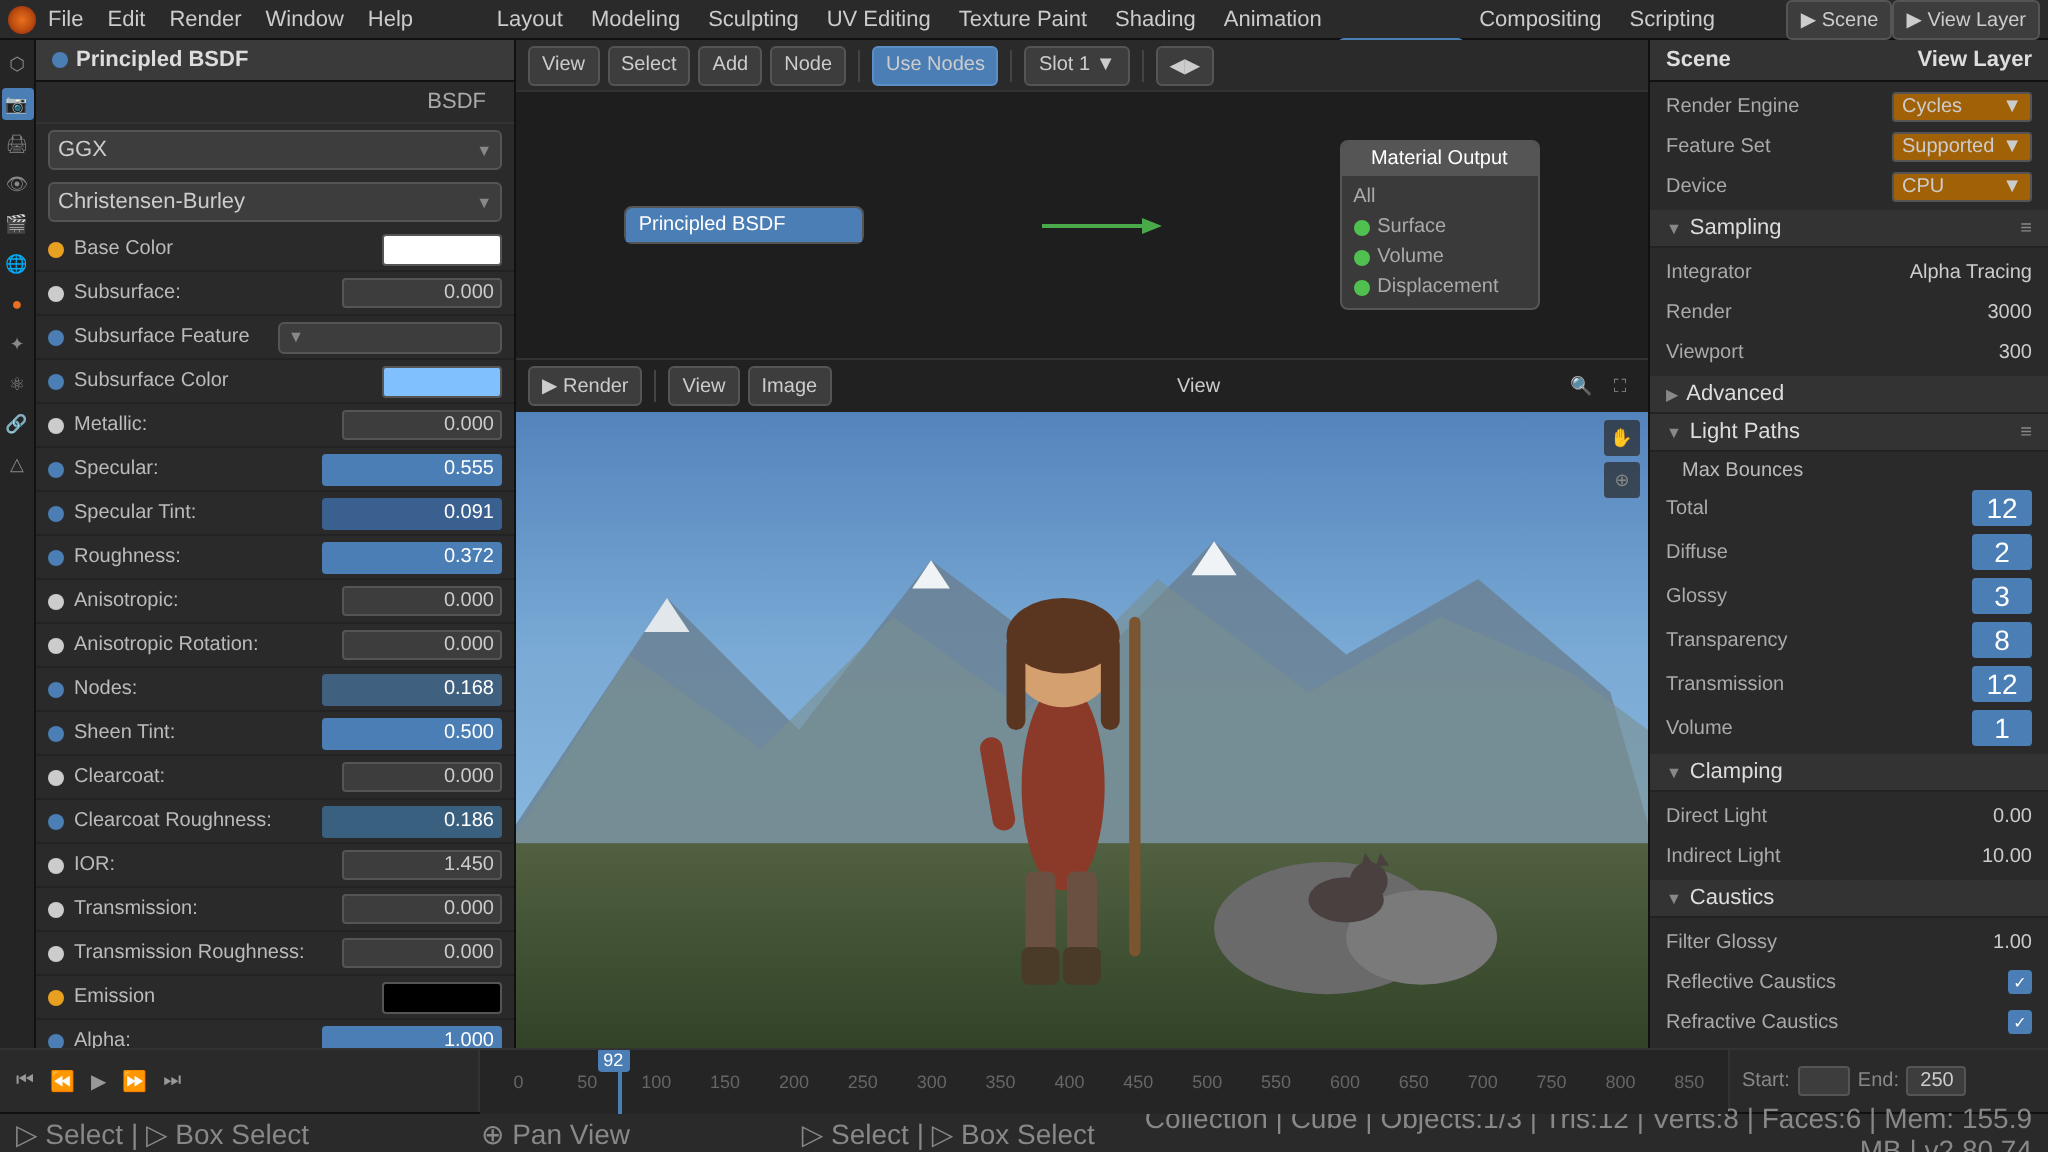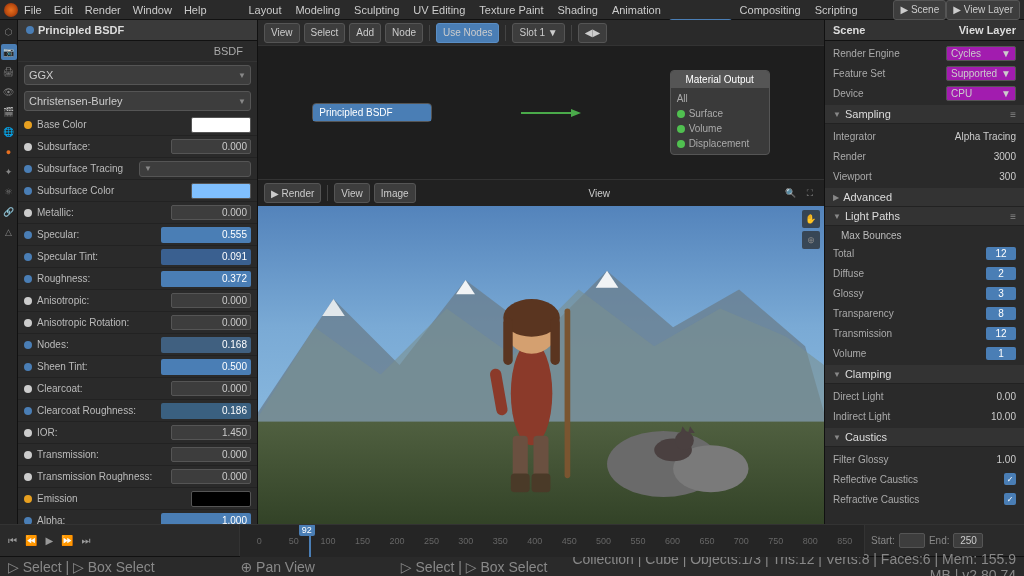--- a/index.html
+++ b/index.html
@@ -214,28 +214,28 @@
       flex: 1;
     }
     .rp-value {
       color: #ccc;
       font-size: 10px;
       text-align: right;
     }
     .rp-value-blue {
       background: #4a7eb5;
       color: #fff;
-      font-size: 10px;
+      font-size: 14px;
       padding: 1px 4px;
       border-radius: 2px;
       min-width: 30px;
       text-align: center;
     }
     .rp-dropdown {
-      background: #a21caf;
+      background: #a16207;
       border: 1px solid #555;
       border-radius: 2px;
       color: #ccc;
       font-size: 10px;
       padding: 1px 4px;
       min-width: 70px;
       display: flex;
       align-items: center;
       justify-content: space-between;
     }
@@ -415,21 +415,21 @@
     </div>
 
     <div class="prop-row">
       <div class="prop-dot white"></div>
       <span class="prop-label">Subsurface:</span>
       <input class="prop-input" value="0.000" style="">
     </div>
 
     <div class="prop-row">
       <div class="prop-dot blue"></div>
-      <span class="prop-label">Subsurface Tracing</span>
+      <span class="prop-label">Subsurface Feature</span>
       <div class="dropdown" style="width:70px; height:16px;">
         <span class="dropdown-arrow">▼</span>
       </div>
     </div>
 
     <div class="prop-row">
       <div class="prop-dot blue"></div>
       <span class="prop-label">Subsurface Color</span>
       <div class="prop-color-swatch" style="background:#80c0ff;"></div>
     </div>

